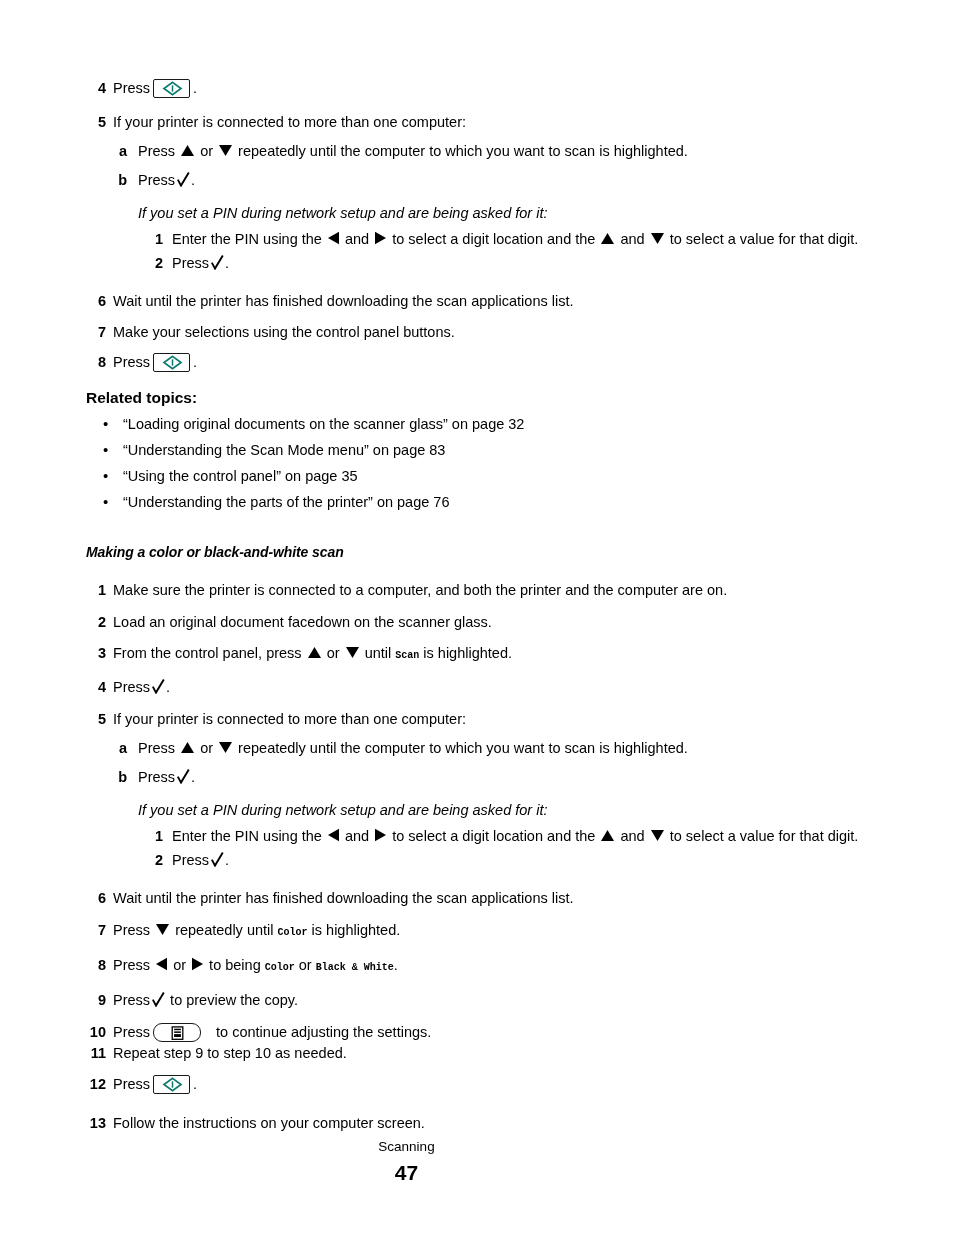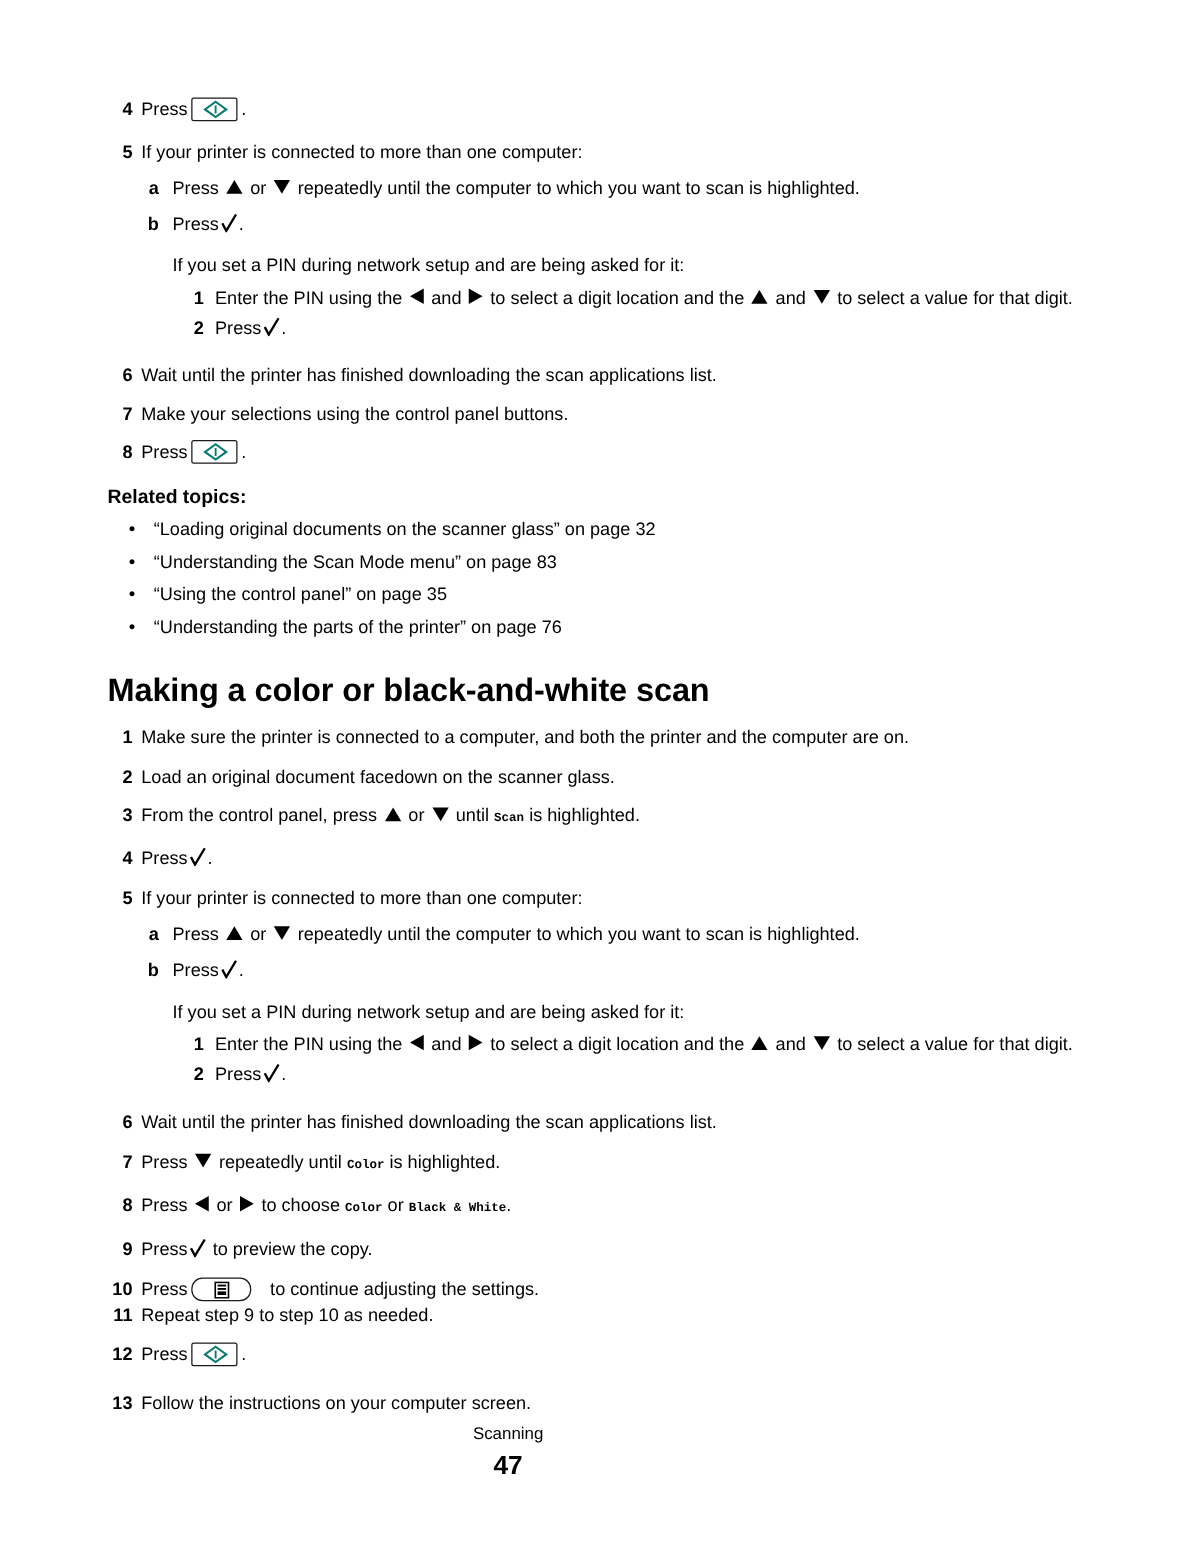--- a/index.html
+++ b/index.html
@@ -55,37 +55,39 @@
   
   .lvl2 { margin-top: 9px; margin-left: 28px; }
   .lvl2 .marker { width: 13px; margin-right: 11px; }
 
   
   .note {
     margin-top: 13px;
     margin-left: 52px;
     font-size: 14.5px;
     line-height: 20px;
+    font-style: italic;
   }
 
   
   .lvl3 { margin-top: 4px; margin-left: 66px; }
   .lvl3.first { margin-top: 6px; }
   .lvl3 .marker { width: 11px; margin-right: 9px; }
 
   
   .related-heading {
     font-size: 15.5px;
     font-weight: bold;
     line-height: 20px;
     margin: 16px 0 2px 0;
   }
   .section-heading {
-    font-size: 26px;
+    font-size: 14px;
     font-weight: bold;
+    font-style: italic;
     line-height: 26px;
     margin: 27px 0 0 0;
     letter-spacing: -0.1px;
   }
 
   
   .bullets {
     margin: 0;
     padding: 0;
     list-style: none;
@@ -465,21 +467,21 @@
           <svg width="13" height="14" viewBox="0 0 13 14" xmlns="http://www.w3.org/2000/svg">
               <polygon points="1,7 12,0.8 12,13.2" fill="#000"></polygon>
             </svg>
         </span>
         <span>or</span>
         <span class="arrow">
           <svg width="13" height="14" viewBox="0 0 13 14" xmlns="http://www.w3.org/2000/svg">
               <polygon points="12,7 1,0.8 1,13.2" fill="#000"></polygon>
             </svg>
         </span>
-        <span>to choose</span>
+        <span>to being</span>
         <span class="mono">Color</span>
         <span>or</span>
         <span class="mono">Black &amp; White</span><span>.</span>
       </div>
     </div>
 
     <div class="row lvl1" style="margin-top:12px;">
       <div class="marker">9</div>
       <div class="body">
         <span>Press</span><span class="check">

